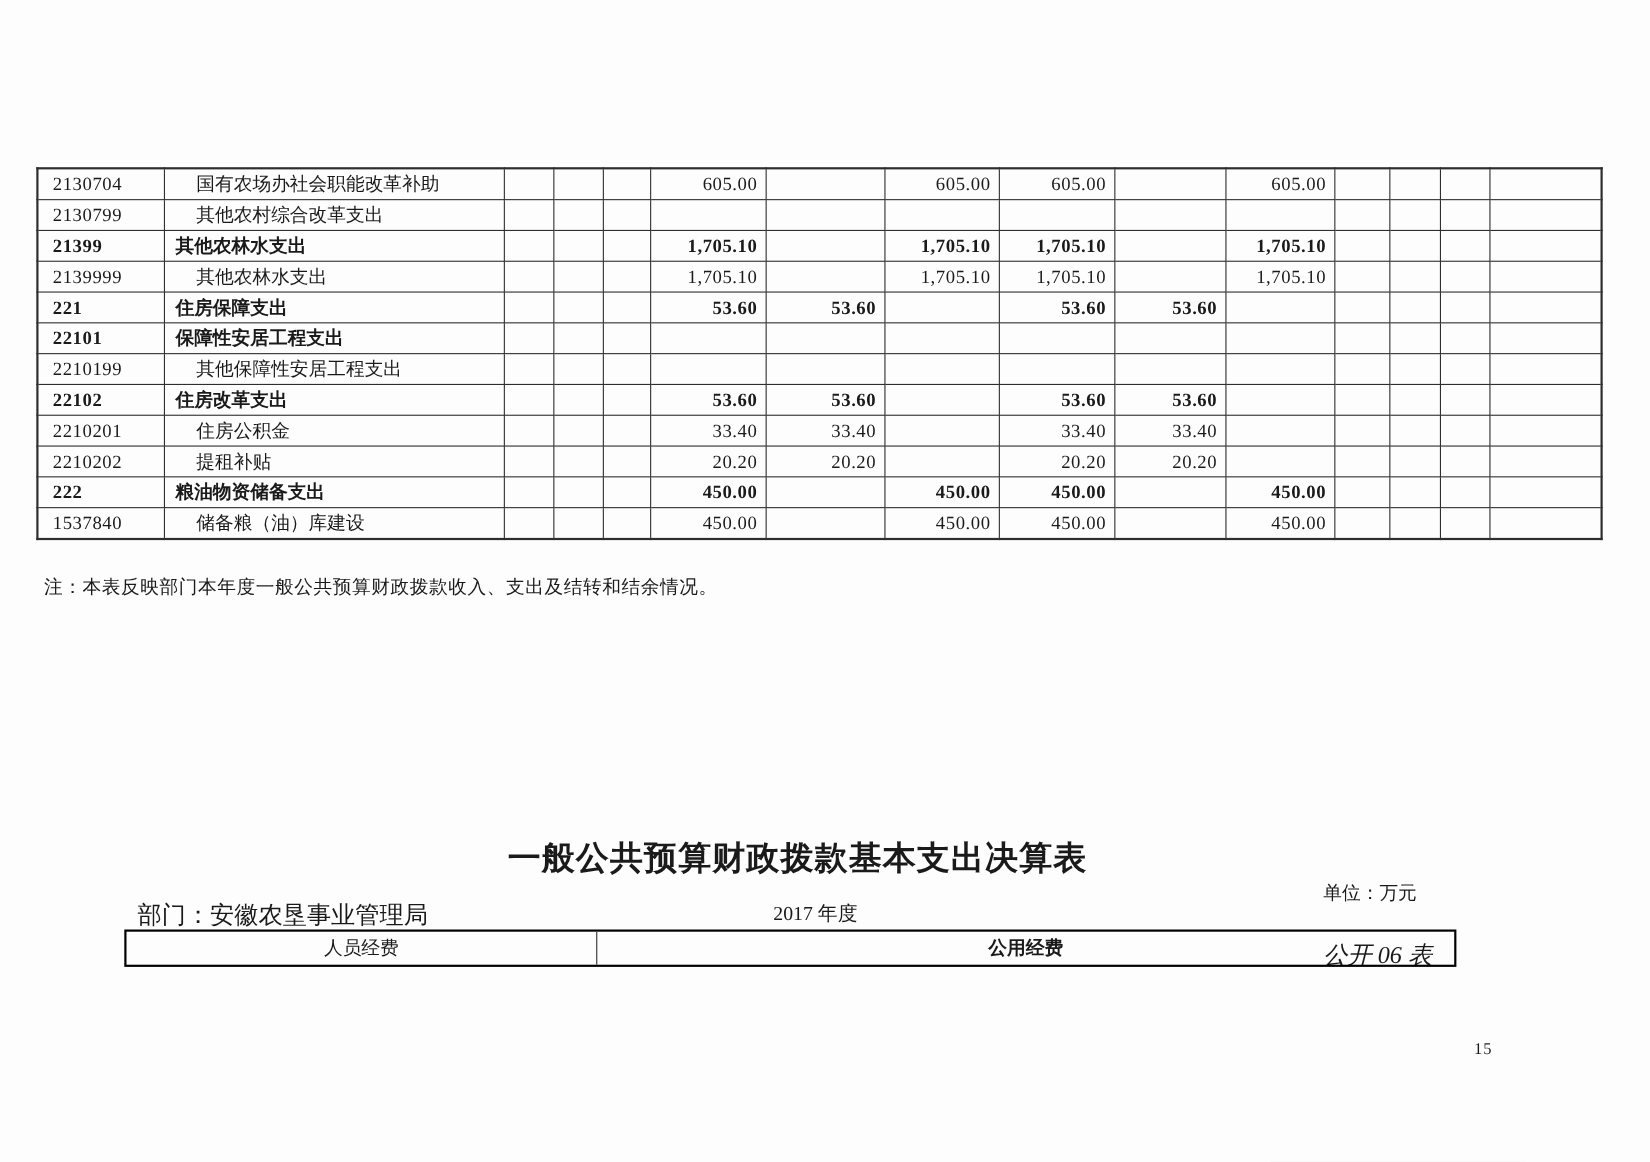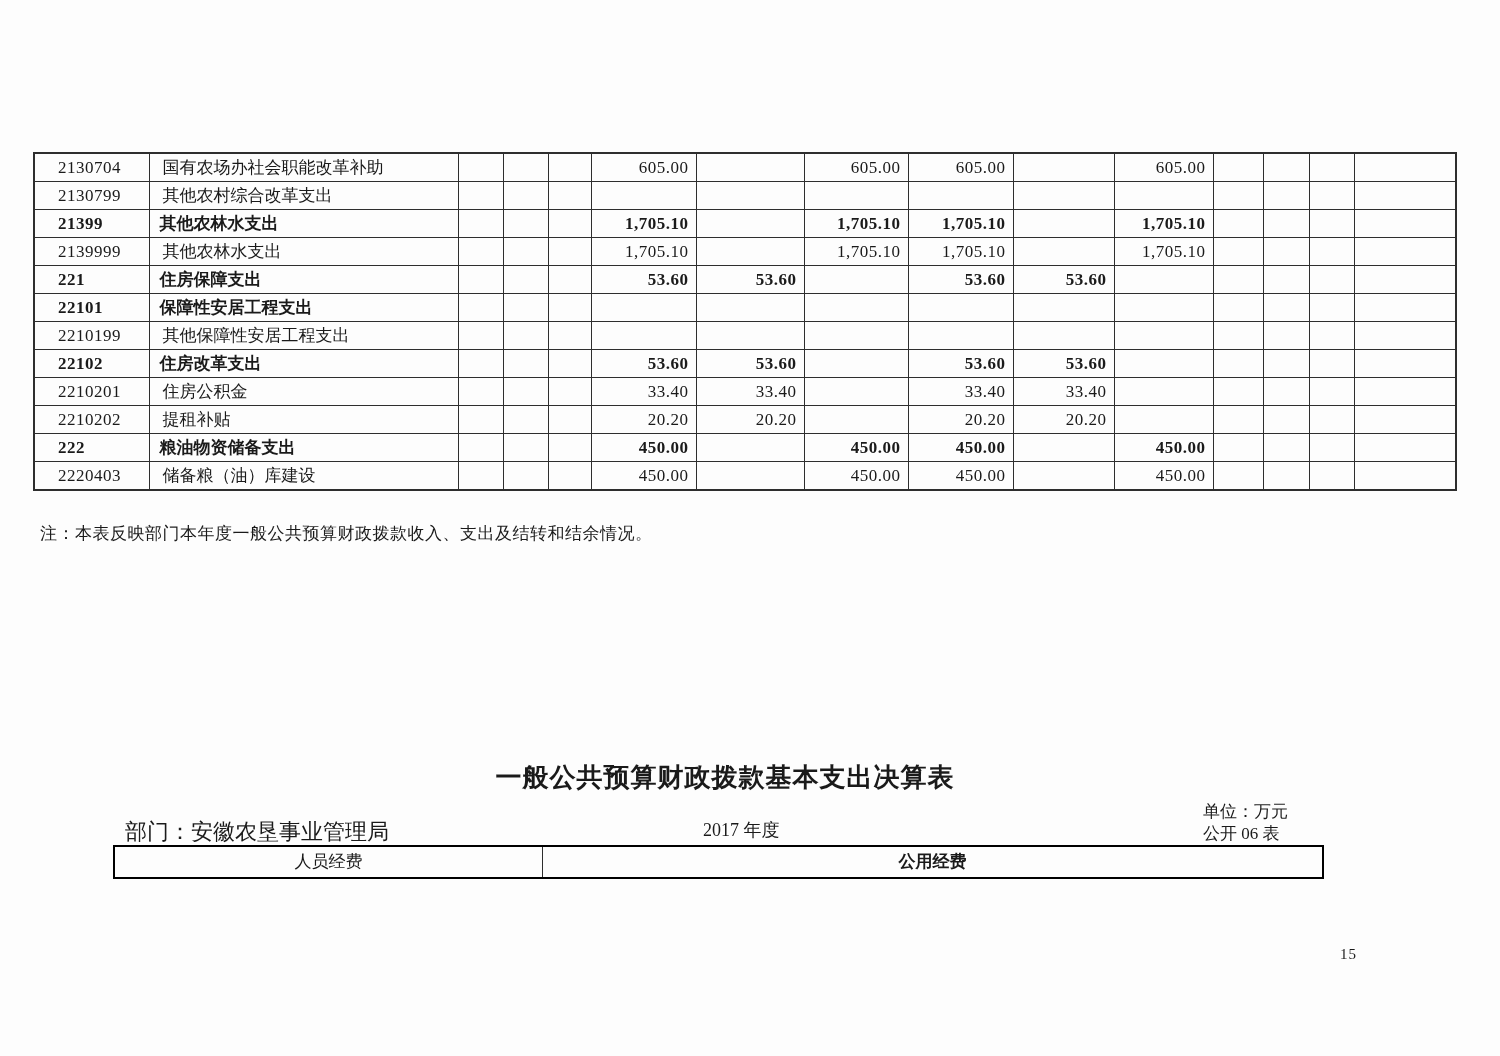--- a/index.html
+++ b/index.html
@@ -17,41 +17,41 @@
     position:absolute;left:33px;top:152px;width:1422px;
     border-collapse:collapse;table-layout:fixed;
     border:2px solid #2e2e2e;
   }
   .budget-table td{
     border:1px solid #2e2e2e;
     height:27px;padding:0;
     font-size:17px;line-height:27px;
     overflow:hidden;white-space:nowrap;
   }
-  .budget-table td.code{padding-left:23px;letter-spacing:0.5px;}
+  .budget-table td.code{padding-left:13px;letter-spacing:0.5px;}
   .budget-table td.name{padding-left:10px;}
-  .budget-table td.name.indent{padding-left:13px;}
+  .budget-table td.name.indent{padding-left:29px;}
   .budget-table td.num{text-align:right;padding-right:7px;letter-spacing:0.5px;}
   .budget-table tr.bold td{font-weight:bold;}
   
   .note{
     position:absolute;left:40px;top:522px;
     font-size:17px;letter-spacing:0.5px;text-align:right;
   }
   
   .doc-title{
     position:absolute;left:0;top:760px;width:1450px;
     text-align:center;
     font-family:"Liberation Sans","DejaVu Sans",sans-serif;
-    font-weight:bold;font-size:26px;letter-spacing:1px;
+    font-weight:bold;font-size:30px;letter-spacing:1px;
   }
   .dept{position:absolute;left:125px;top:817px;font-size:22px;}
   .year{position:absolute;left:703px;top:818px;font-size:18px;}
   .unit{position:absolute;left:1203px;top:800px;width:100px;font-size:17px;}
-  .form-code{position:absolute;left:1203px;top:822px;width:110px;font-size:17px;}
+  .form-code{position:absolute;left:1203px;top:853px;width:110px;font-size:22px;font-style:italic;}
   .bottom-strip{
     position:absolute;left:113px;top:845px;width:1207px;height:30px;
     border:2px solid #000000;
     display:flex;
   }
   .bottom-strip .cell{
     height:30px;line-height:30px;font-size:17px;text-align:center;
   }
   .bottom-strip .cell.left{width:427px;border-right:1px solid #2e2e2e;}
   .bottom-strip .cell.right{flex:1;font-weight:bold;}
@@ -262,21 +262,21 @@
           <td class="num">450.00</td>
           <td class="num">450.00</td>
           <td class="num"></td>
           <td class="num">450.00</td>
           <td></td>
           <td></td>
           <td></td>
           <td></td>
         </tr>
         <tr>
-          <td class="code">2220403</td>
+          <td class="code">1537840</td>
           <td class="name indent">储备粮（油）库建设</td>
           <td></td>
           <td></td>
           <td></td>
           <td class="num">450.00</td>
           <td class="num"></td>
           <td class="num">450.00</td>
           <td class="num">450.00</td>
           <td class="num"></td>
           <td class="num">450.00</td>

